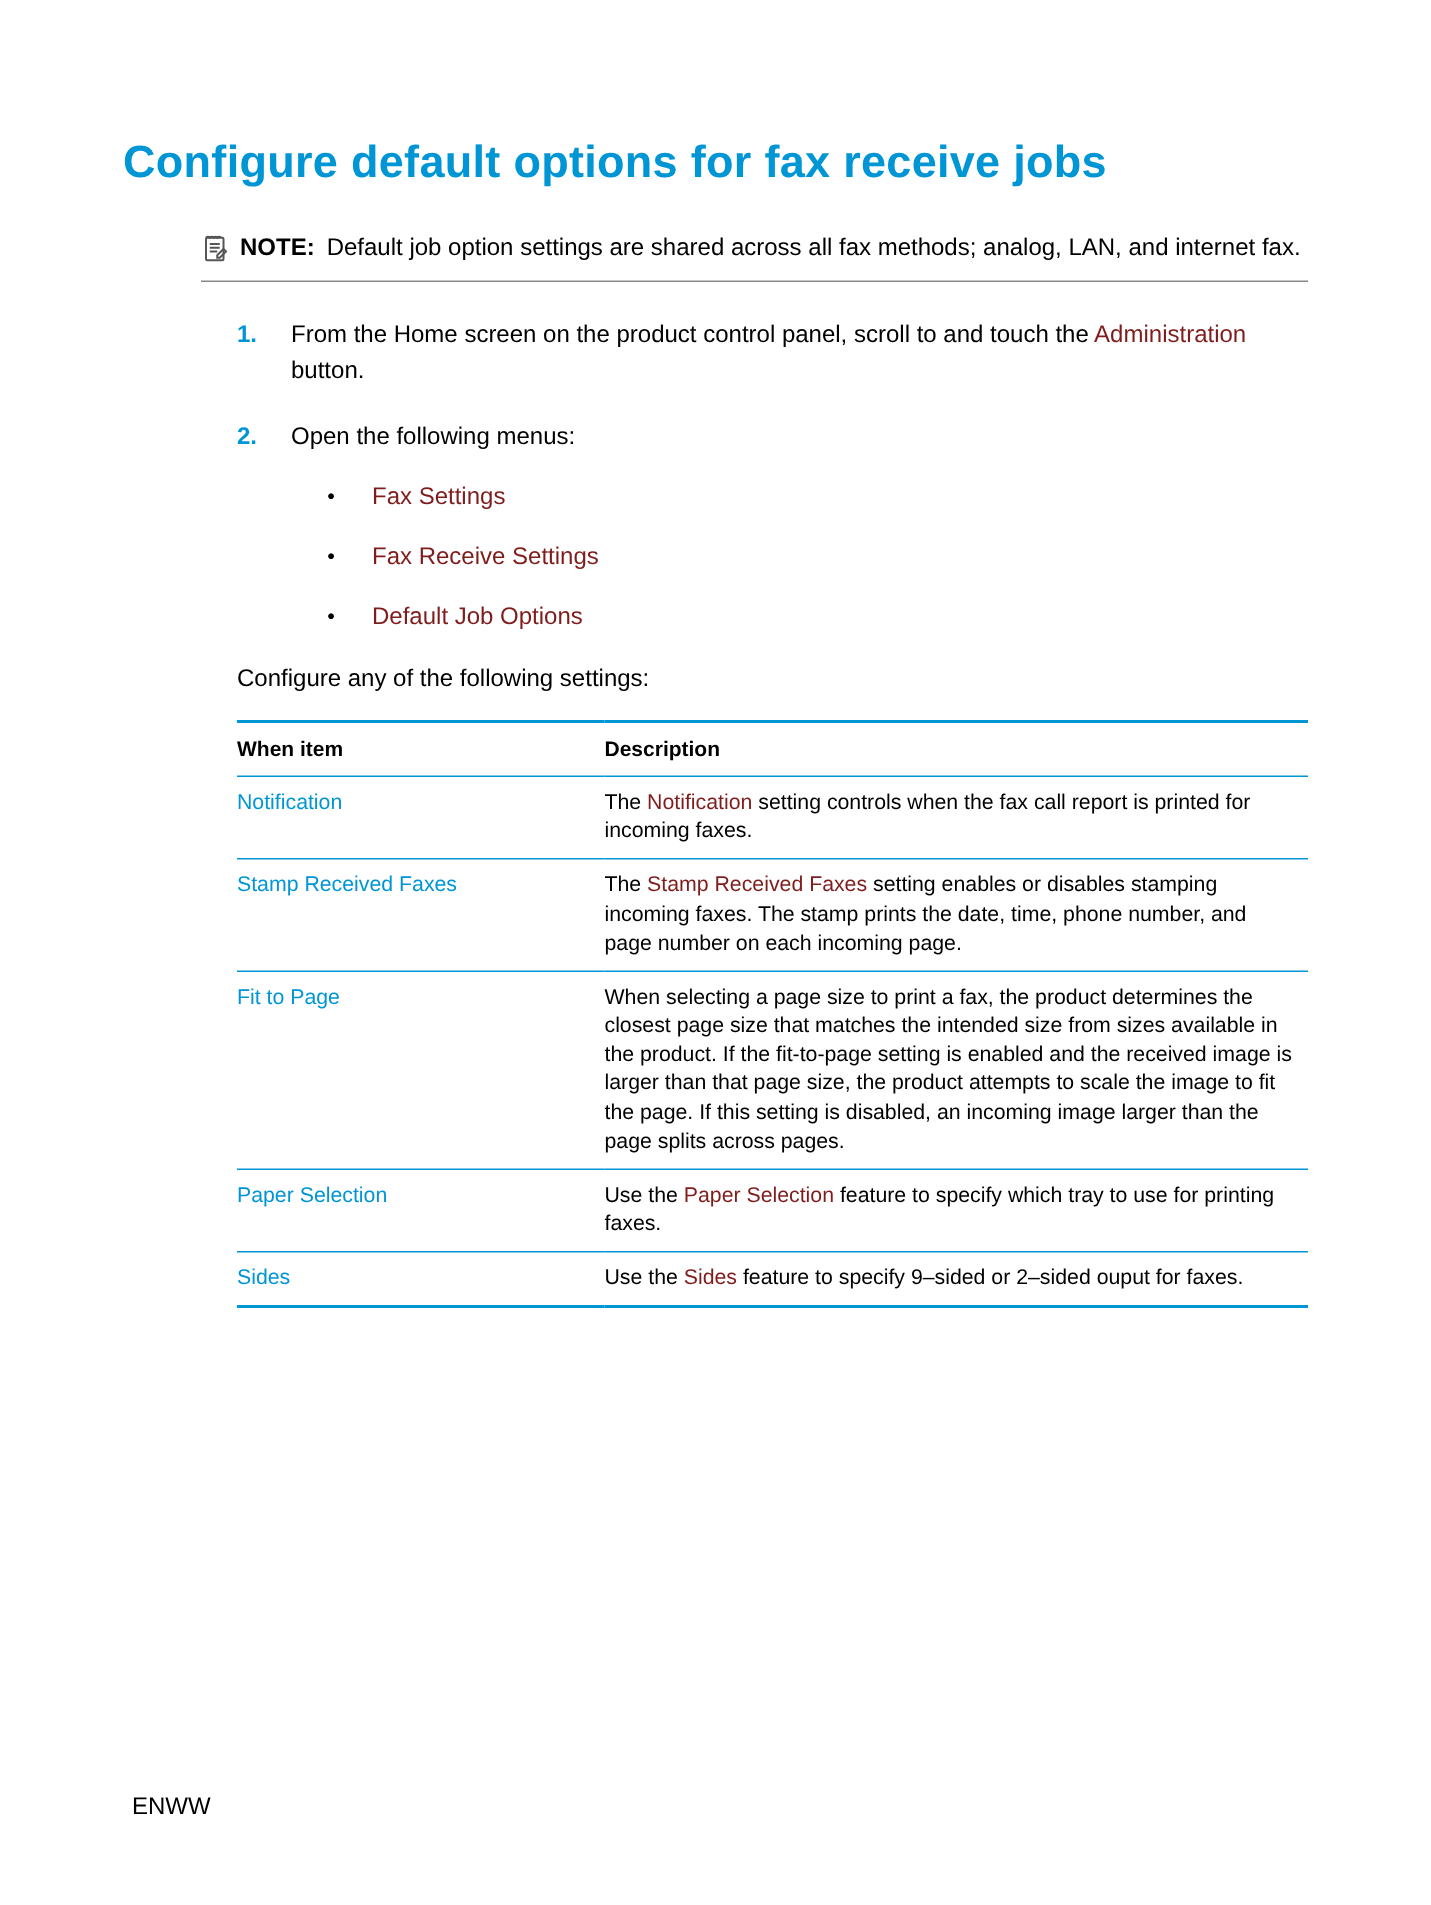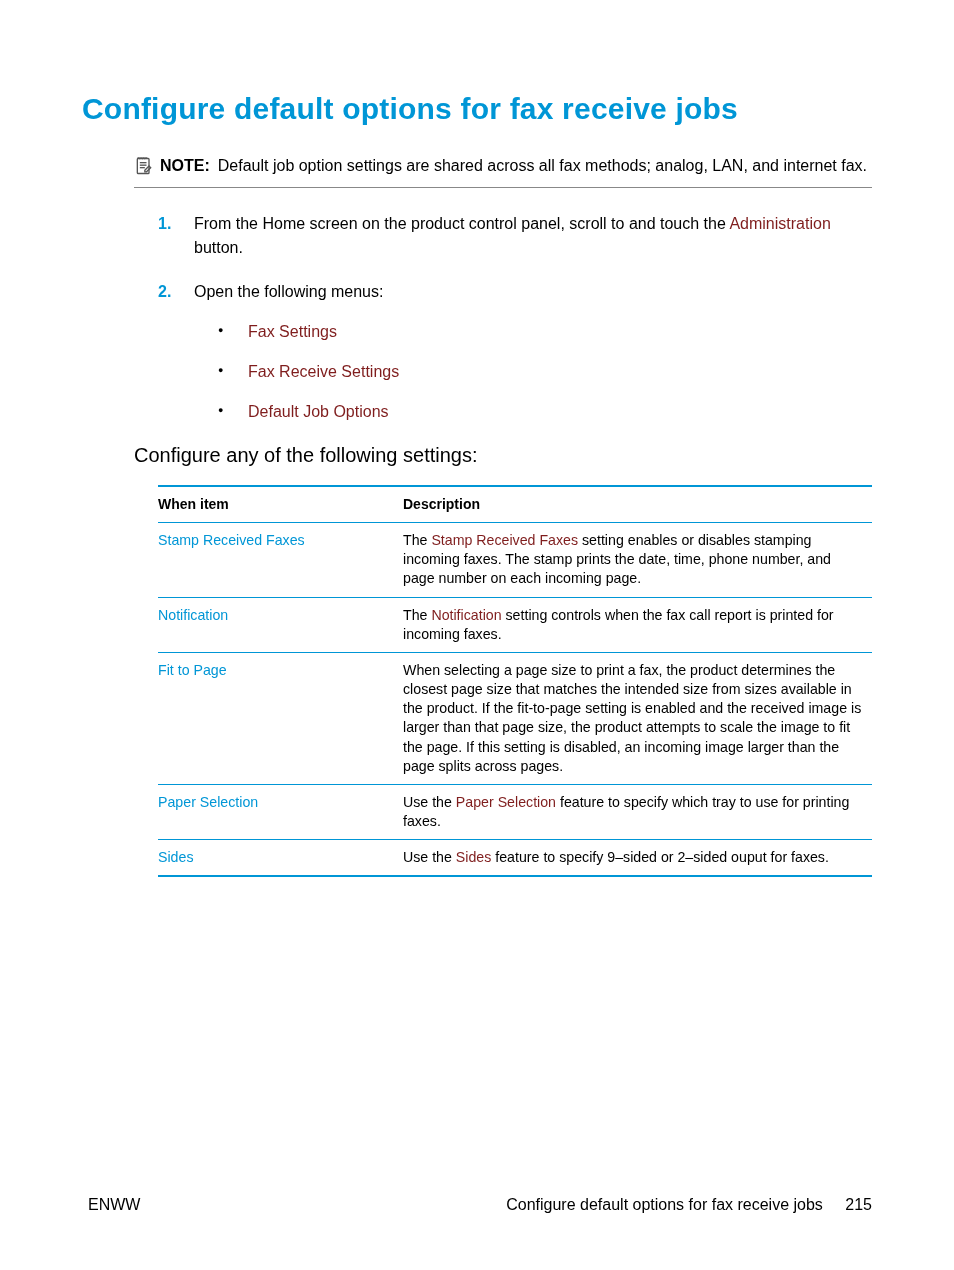--- a/index.html
+++ b/index.html
@@ -89,22 +89,22 @@
     position: absolute;
     left: 0;
     top: 4px;
     font-size: 9px;
     color: #000;
   }
   .link-blue {
     color: #7f1d1d;
   }
   .intro-settings {
-    margin-left: 52px;
-    font-size: 20px;
+    margin-left: 76px;
+    font-size: 16px;
     margin-bottom: 18px;
   }
   table.settings {
     margin-left: 76px;
     width: calc(100% - 76px);
     border-collapse: collapse;
     font-size: 14.2px;
     line-height: 1.35;
   }
   table.settings thead tr {
@@ -186,42 +186,38 @@
 
   <table class="settings">
     <thead>
       <tr>
         <th>When item</th>
         <th>Description</th>
       </tr>
     </thead>
     <tbody>
       <tr>
+        <td>Notification</td>
+        <td><span>The </span><span class="link-blue">Notification</span><span> setting controls when the fax call report is printed for incoming faxes.</span></td>
+      </tr>
+      <tr>
         <td>Stamp Received Faxes</td>
         <td><span>The </span><span class="link-blue">Stamp Received Faxes</span><span> setting enables or disables stamping incoming faxes. The stamp prints the date, time, phone number, and page number on each incoming page.</span></td>
-      </tr>
-      <tr>
-        <td>Notification</td>
-        <td><span>The </span><span class="link-blue">Notification</span><span> setting controls when the fax call report is printed for incoming faxes.</span></td>
       </tr>
       <tr>
         <td>Fit to Page</td>
         <td><span></span><span class="link-blue"></span><span>When selecting a page size to print a fax, the product determines the closest page size that matches the intended size from sizes available in the product. If the fit-to-page setting is enabled and the received image is larger than that page size, the product attempts to scale the image to fit the page. If this setting is disabled, an incoming image larger than the page splits across pages.</span></td>
       </tr>
       <tr>
         <td>Paper Selection</td>
         <td><span>Use the </span><span class="link-blue">Paper Selection</span><span> feature to specify which tray to use for printing faxes.</span></td>
       </tr>
       <tr>
         <td>Sides</td>
         <td><span>Use the </span><span class="link-blue">Sides</span><span> feature to specify 9–sided or 2–sided ouput for faxes.</span></td>
       </tr>
     </tbody>
   </table>
 </div>
 
 <div class="footer">
   <span>ENWW</span>
-  <span>
-    <span>Configure default options for fax receive jobs</span>
-    <span class="page-num">215</span>
-  </span>
 </div>
 
 </body></html>

